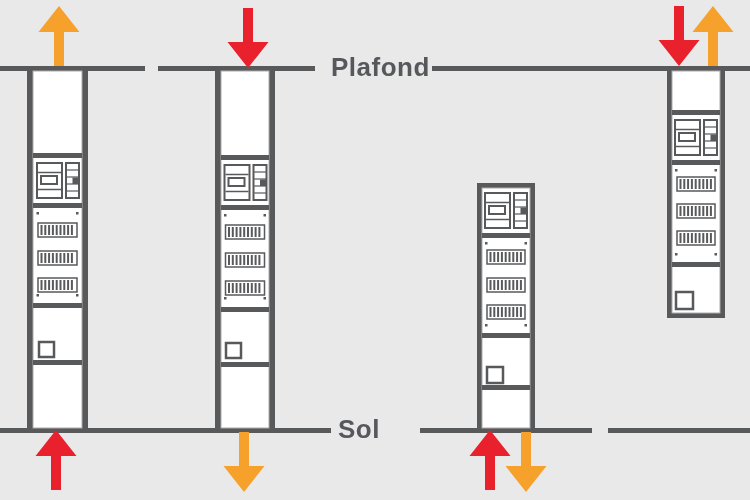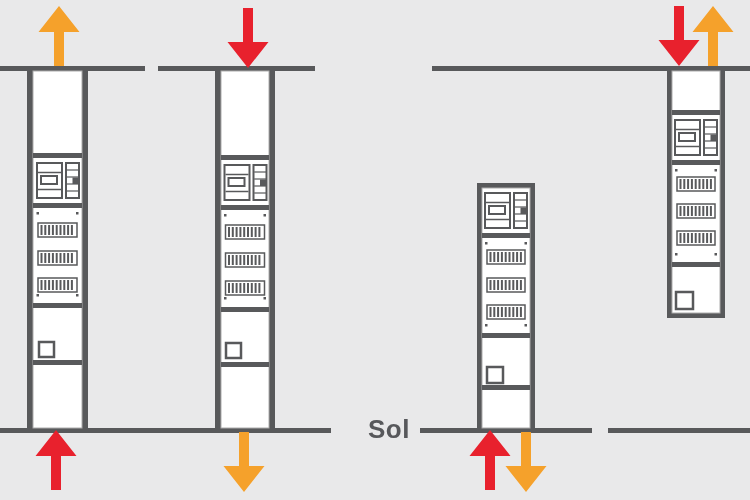--- a/index.html
+++ b/index.html
@@ -22,21 +22,22 @@
 <div class="canvas">
 
   <div class="hline" style="left:0;top:66px;width:145px;"></div>
   <div class="hline" style="left:158px;top:66px;width:157px;"></div>
   <div class="hline" style="left:432px;top:66px;width:318px;"></div>
 
   <div class="hline" style="left:0;top:428px;width:331px;"></div>
   <div class="hline" style="left:420px;top:428px;width:172px;"></div>
   <div class="hline" style="left:608px;top:428px;width:142px;"></div>
 
-  <div class="level-label" style="left:368px;top:414px;">Sol</div>
+  <div class="level-label" style="left:331px;top:52px;">Plafond</div>
+  <div class="level-label" style="left:338px;top:414px;">Sol</div>
 
   <div class="panel" id="p1" style="left:27px;top:66px;"><svg width="61" height="367">
         <rect x="0" y="0" width="6" height="367" fill="#58595B"></rect>
         <rect x="55" y="0" width="6" height="367" fill="#58595B"></rect>
         <rect x="6" y="5" width="49" height="357" fill="#fff" stroke="#ACACAC" stroke-width="1"></rect>
         <rect x="6" y="87" width="49" height="5" fill="#58595B"></rect>
         <rect x="6" y="137" width="49" height="5" fill="#58595B"></rect>
         <rect x="6" y="237" width="49" height="5" fill="#58595B"></rect>
         <rect x="6" y="294" width="49" height="5" fill="#58595B"></rect>
         <rect x="10" y="97" width="25" height="35" fill="#fff" stroke="#58595B" stroke-width="2"></rect>

